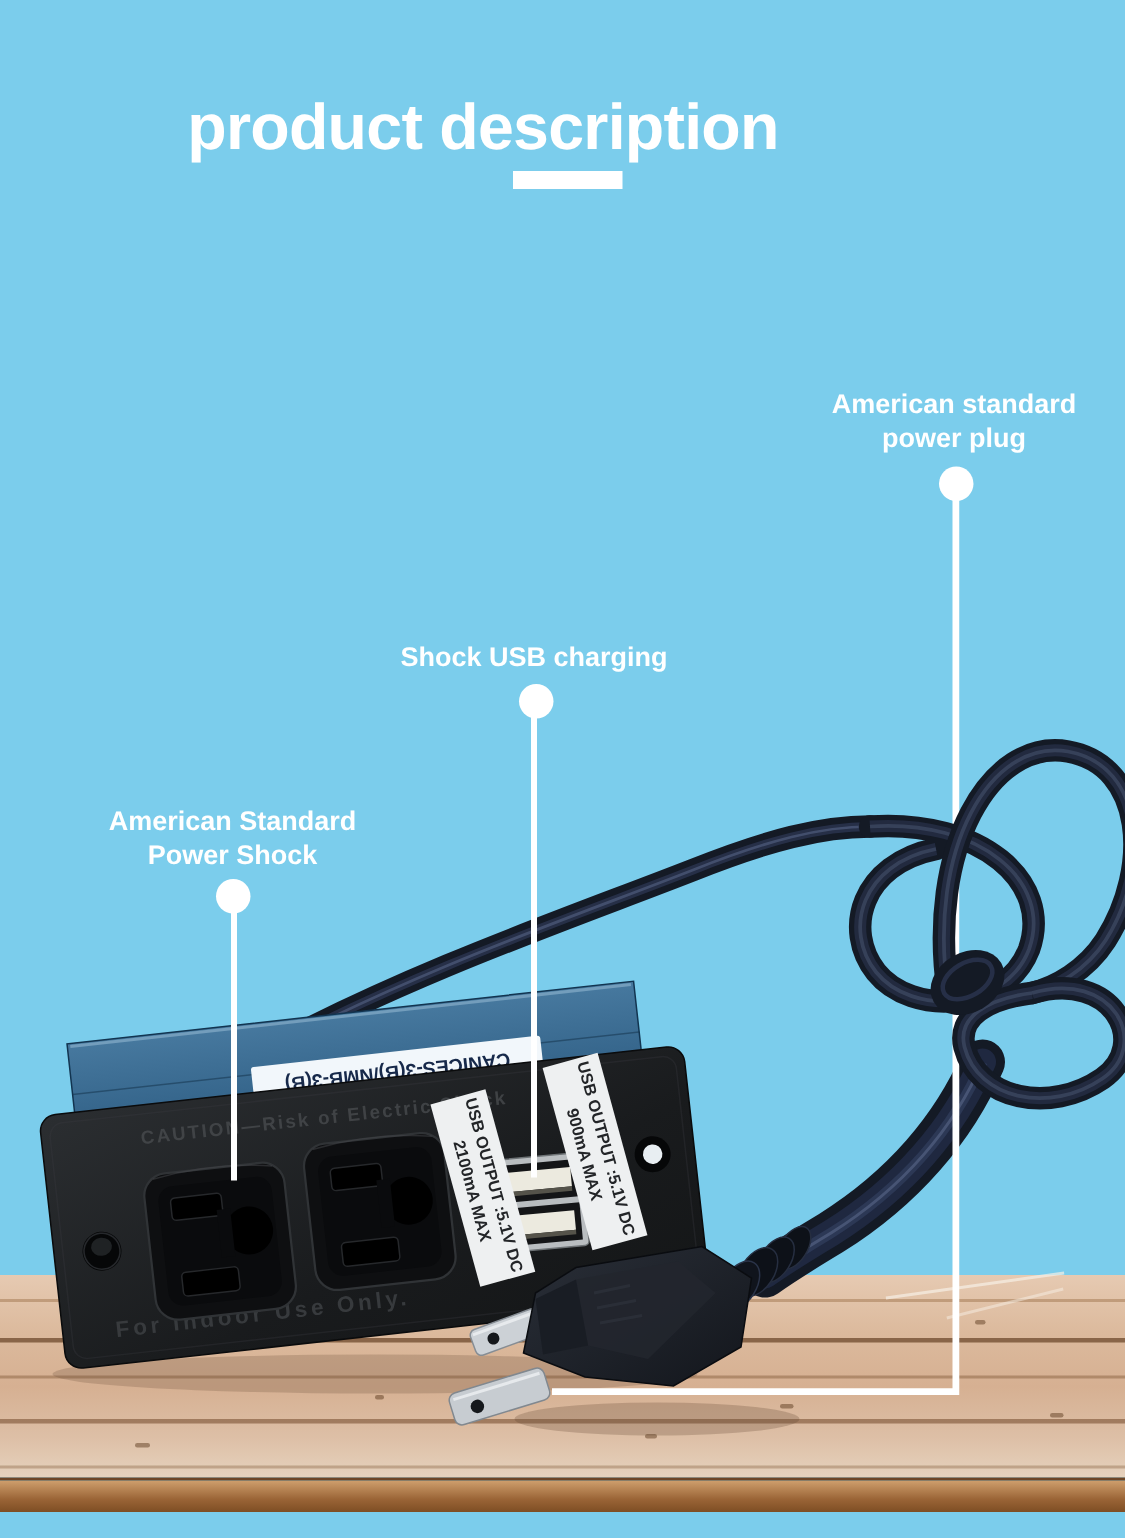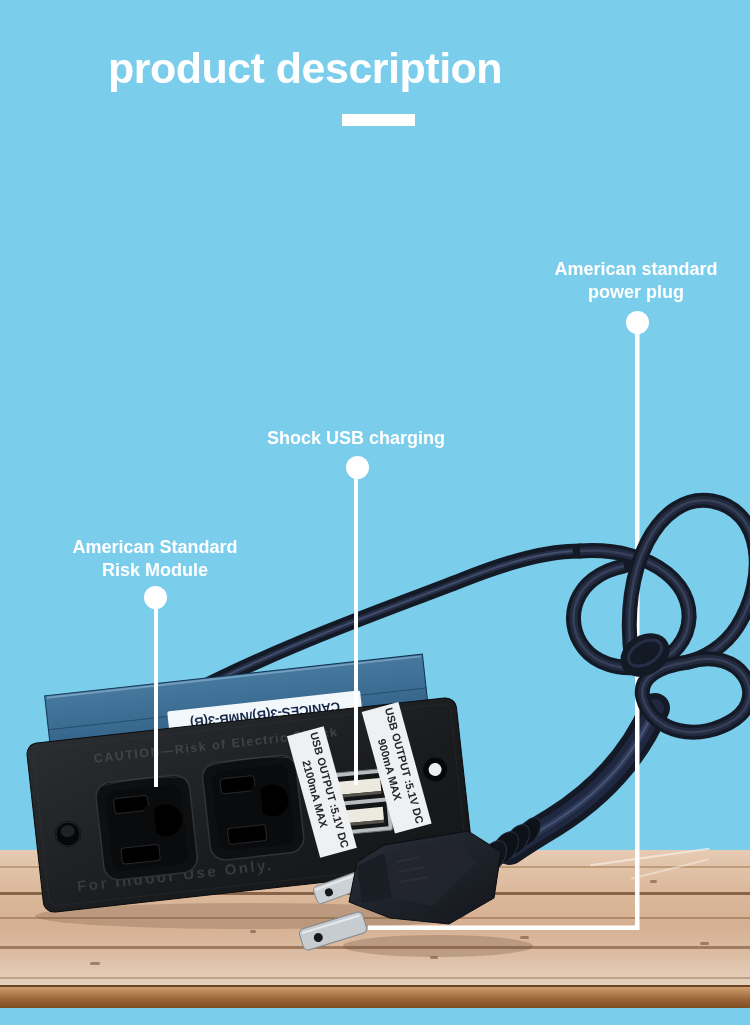--- a/index.html
+++ b/index.html
@@ -1,20 +1,20 @@
 <!DOCTYPE html>
 <html><head>
 <meta charset="utf-8">
 <style>
   html,body{margin:0;padding:0;}
   body{font-family:"Liberation Sans", sans-serif;}
   .page{position:relative;width:750px;height:1025px;overflow:hidden;background:#7bcdec;}
 
   
-  .title{position:absolute;left:0;top:44px;width:610px;margin:0;text-align:center;
+  .title{position:absolute;left:0;top:44px;width:610px;margin:17px;text-align:center;
          color:#ffffff;font-size:43px;font-weight:bold;letter-spacing:-0.5px;z-index:7;}
   .title-underline{position:absolute;left:342px;top:114px;width:73px;height:12px;background:#ffffff;z-index:7;}
 
   
   .callout{position:absolute;width:300px;text-align:center;color:#ffffff;
            font-size:18px;font-weight:bold;line-height:23px;z-index:7;}
   .dot{position:absolute;width:23px;height:23px;border-radius:50%;background:#ffffff;z-index:7;}
   .cline{position:absolute;width:4.5px;background:#ffffff;z-index:6;}
 
   
@@ -209,16 +209,16 @@
 
   <div class="callout" style="left:486px;top:258px;">
     <div>American standard</div>
     <div>power plug</div>
   </div>
   <div class="callout" style="left:206px;top:427px;">
     <div>Shock USB charging</div>
   </div>
   <div class="callout" style="left:5px;top:536px;">
     <div>American Standard</div>
-    <div>Risk Module</div>
+    <div>Power Shock</div>
   </div>
 
 </div>
 
 </body></html>

